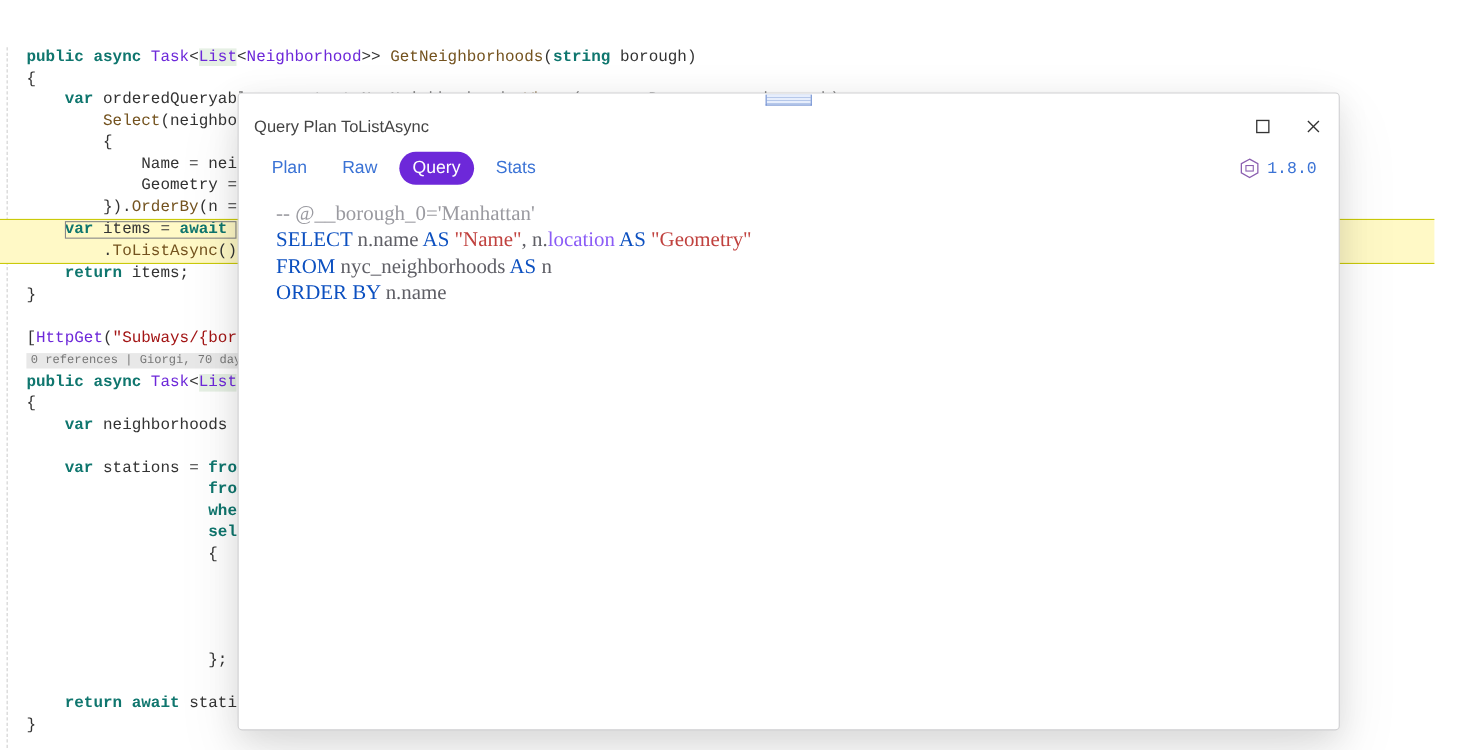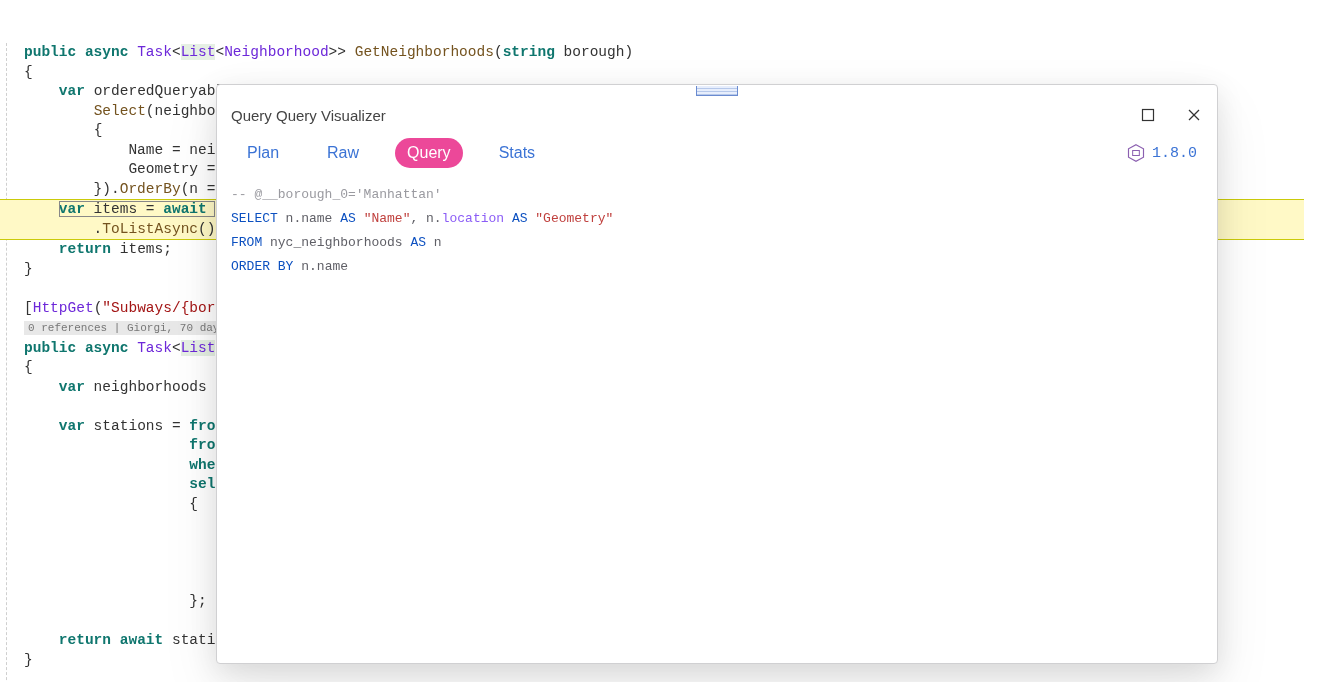--- a/index.html
+++ b/index.html
@@ -109,56 +109,57 @@
     display:flex; align-items:center; justify-content:center;
     cursor: pointer;
     color: #333;
   }
   .icon-btn svg { width: 14px; height: 14px; stroke: #333; stroke-width: 1.2; fill: none; }
 
   .popup-tabs {
     display:flex;
     align-items:center;
     padding: 6px 14px 2px 18px;
-    gap: 24px;
+    gap: 8px;
     height: 40px;
   }
   .popup-tab {
     color: #3b73d5;
     font-size: 16px;
     padding: 6px 12px;
     border-radius: 6px;
     cursor: pointer;
   }
   .popup-tab.active {
-    background: #ec4899;
+    background: #6d28d9;
     color: #fff;
     border-radius: 15px;
   }
   .popup-tabs-spacer { flex: 1; }
   .popup-version {
     display:flex; align-items:center; gap:6px;
     color: #3b73d5;
     font-size: 15px;
     padding-right: 6px;
     font-family: Liberation Mono, monospace;
   }
   .hex-icon {
     width: 20px; height: 20px;
     color: #8b5fb0;
   }
   .hex-icon svg { width: 100%; height: 100%; }
 
   .popup-body {
     flex: 1;
     padding: 12px 14px;
-    font-family: Liberation Mono, monospace;
-    font-size: 13px;
+    font-family: Liberation Serif, serif;
+    font-size: 19px;
     line-height: 24px;
     color: #9a9aa0;
+    margin-left: 20px;
   }
   .sql-kw { color: #0c50c0; }
   .sql-id { color: #5f5f66; }
   .sql-str { color: #c0413e; }
   .sql-field { color: #8b5cf6;}
 </style>
 </head>
 <body>
 
 <div class="editor">
@@ -195,21 +196,21 @@
 
     <span class="tok-kw">return</span><span class="tok-kw"> await</span><span> stati</span>
 <span>}</span></pre>
 </div>
 
 <div class="popup">
   <div class="popup-grip-wrapper">
     <div class="popup-grip"></div>
   </div>
   <div class="popup-header">
-    <div class="popup-title">Query Query Visualizer</div>
+    <div class="popup-title">Query Plan ToListAsync</div>
     <div class="popup-header-actions">
       <div class="icon-btn">
         <svg viewBox="0 0 14 14">
             <rect x="1.5" y="1.5" width="11" height="11"></rect>
           </svg>
       </div>
       <div class="icon-btn">
         <svg viewBox="0 0 14 14">
             <line x1="2" y1="2" x2="12" y2="12"></line>
             <line x1="12" y1="2" x2="2" y2="12"></line>

